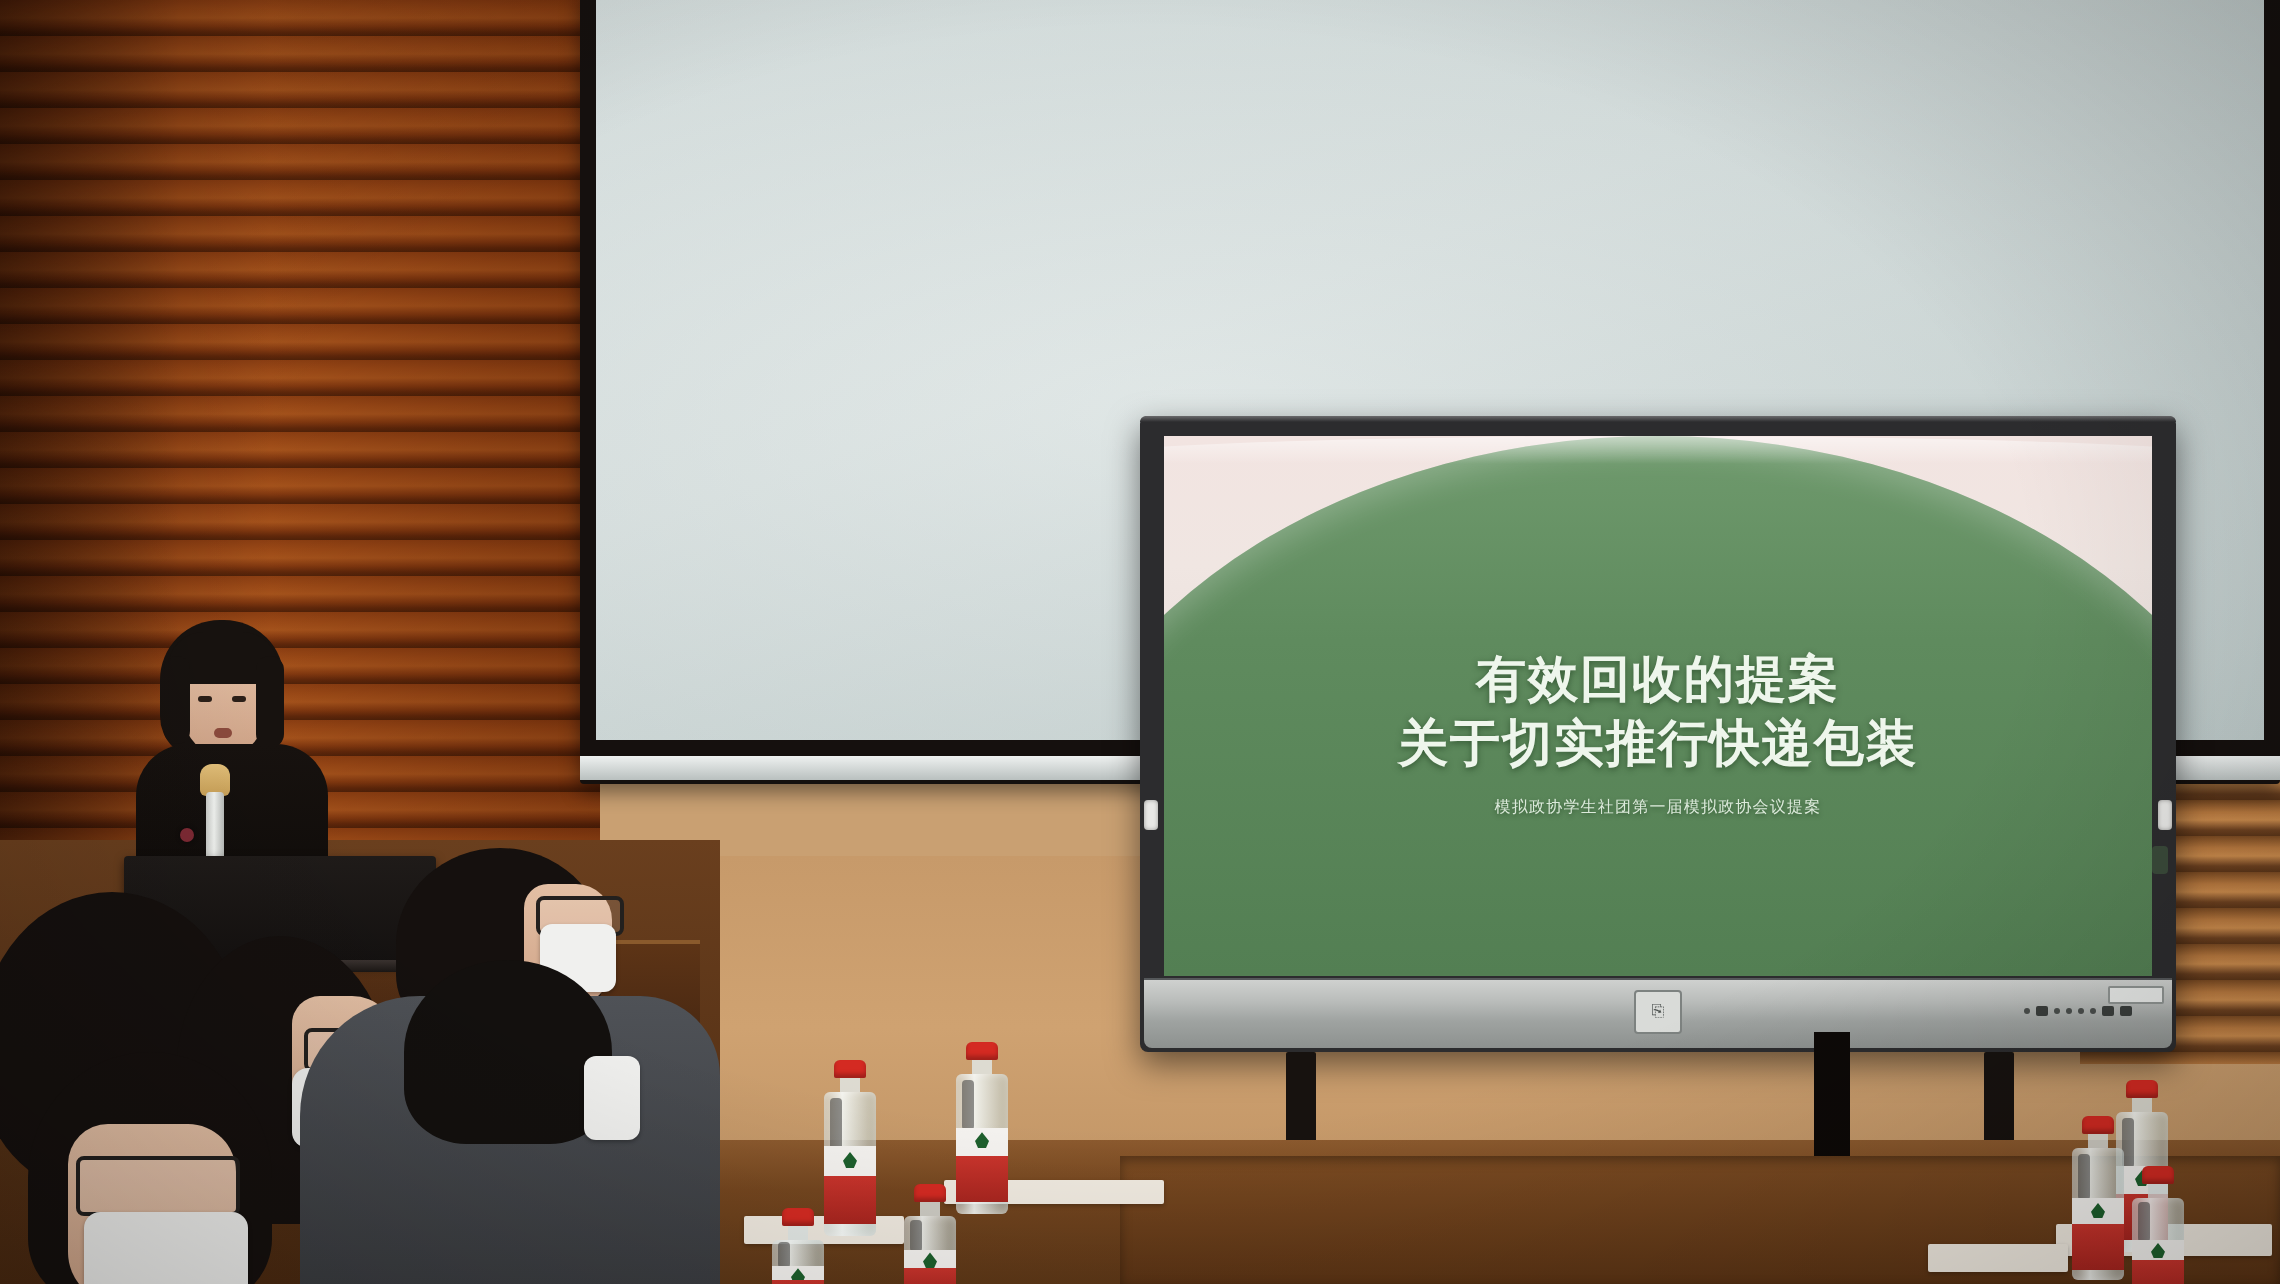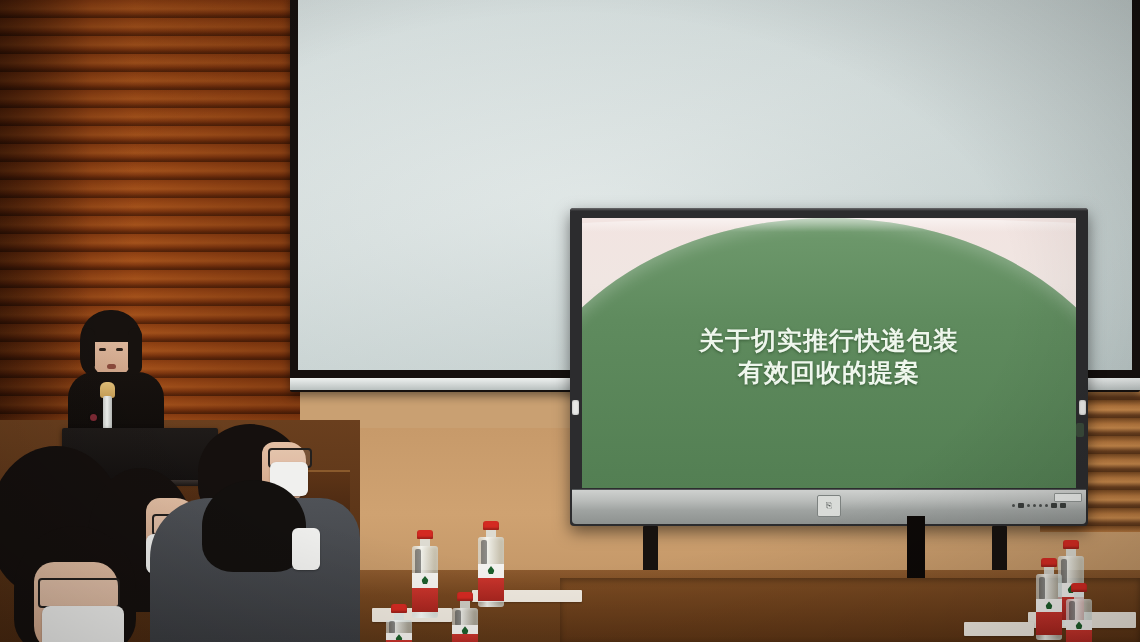--- a/index.html
+++ b/index.html
@@ -283,22 +283,23 @@
     <div class="proj-bottom-bar"></div>
   </div>
   <div class="proj-arm"></div>
 
   <div class="panel">
     <div class="panel-bezel"></div>
 
     <div class="panel-screen">
       <div class="hill"></div>
       <div class="slide-text">
+        <div class="slide-title">有效回收的提案</div>
         <div class="slide-title">关于切实推行快递包装</div>
-        <div class="slide-title">有效回收的提案</div>
+        <div class="slide-subtitle">模拟政协学生社团第一届模拟政协会议提案</div>
       </div>
     </div>
 
     <div class="side-btn left"></div>
     <div class="side-btn right"></div>
     <div class="side-btn2"></div>
 
     <div class="panel-base">
       <div class="panel-logo">⎘</div>
       <div class="panel-ports">

